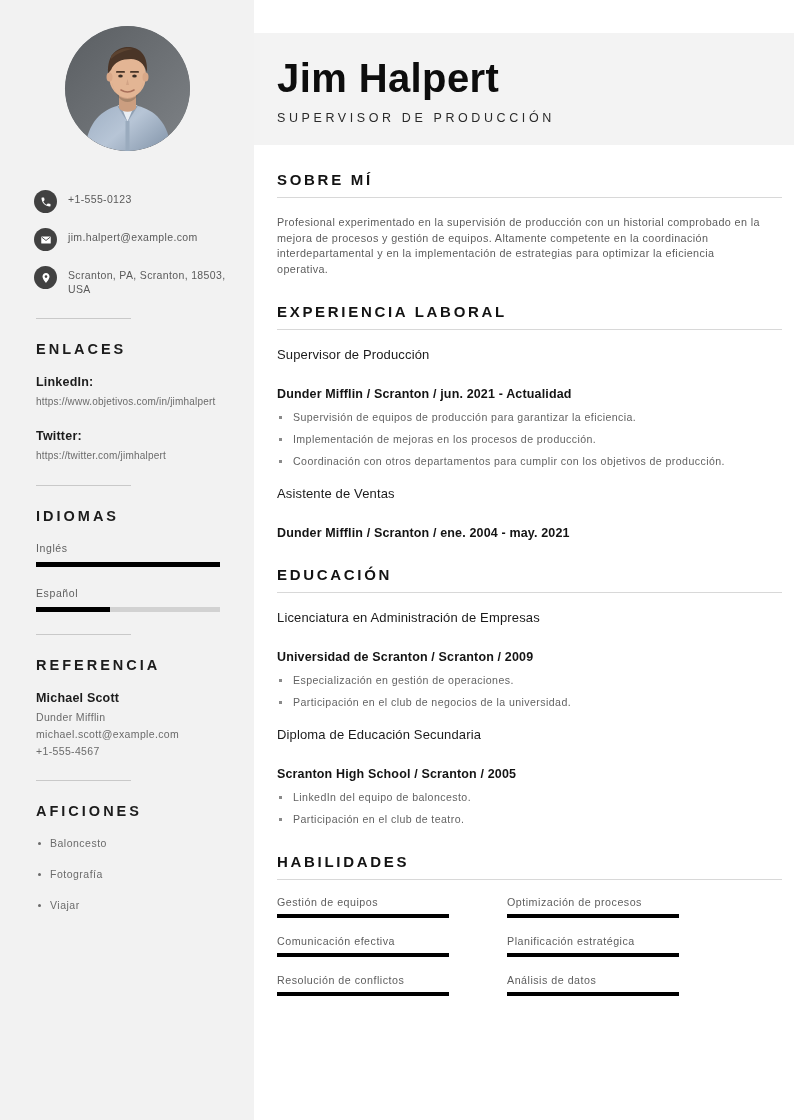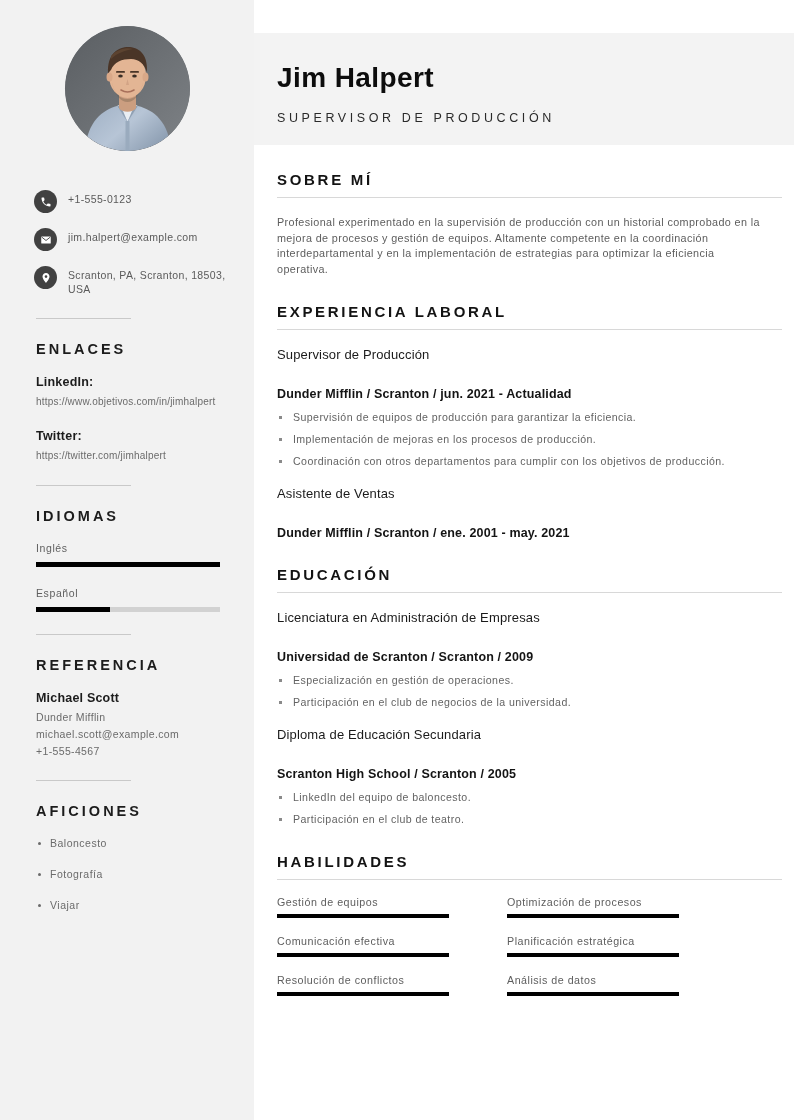--- a/index.html
+++ b/index.html
@@ -165,21 +165,21 @@
     flex: 1;
     position: relative;
     background: #ffffff;
   }
   .name-band {
     background: #f3f3f3;
     padding: 22px 0 20px 23px;
     margin-top: 33px;
   }
   .name {
-    font-size: 28px;
+    font-size: 40px;
     font-weight: bold;
     color: #0d0d0d;
     letter-spacing: 0.4px;
     line-height: 46px;
     margin: 0;
   }
   .role {
     font-size: 12.5px;
     letter-spacing: 3.6px;
     color: #2a2a2a;
@@ -418,21 +418,21 @@
         <div class="entry-meta">Dunder Mifflin / Scranton / jun. 2021 - Actualidad</div>
         <ul class="blist">
           <li>Supervisión de equipos de producción para garantizar la eficiencia.</li>
           <li>Implementación de mejoras en los procesos de producción.</li>
           <li>Coordinación con otros departamentos para cumplir con los objetivos de producción.</li>
         </ul>
       </div>
 
       <div class="entry">
         <div class="entry-title">Asistente de Ventas</div>
-        <div class="entry-meta">Dunder Mifflin / Scranton / ene. 2001 - may. 2021</div>
+        <div class="entry-meta">Dunder Mifflin / Scranton / ene. 2004 - may. 2021</div>
       </div>
 
       <h2 class="sec-h">EDUCACIÓN</h2>
       <div class="sec-rule"></div>
 
       <div class="entry">
         <div class="entry-title">Licenciatura en Administración de Empresas</div>
         <div class="entry-meta">Universidad de Scranton / Scranton / 2009</div>
         <ul class="blist">
           <li>Especialización en gestión de operaciones.</li>

